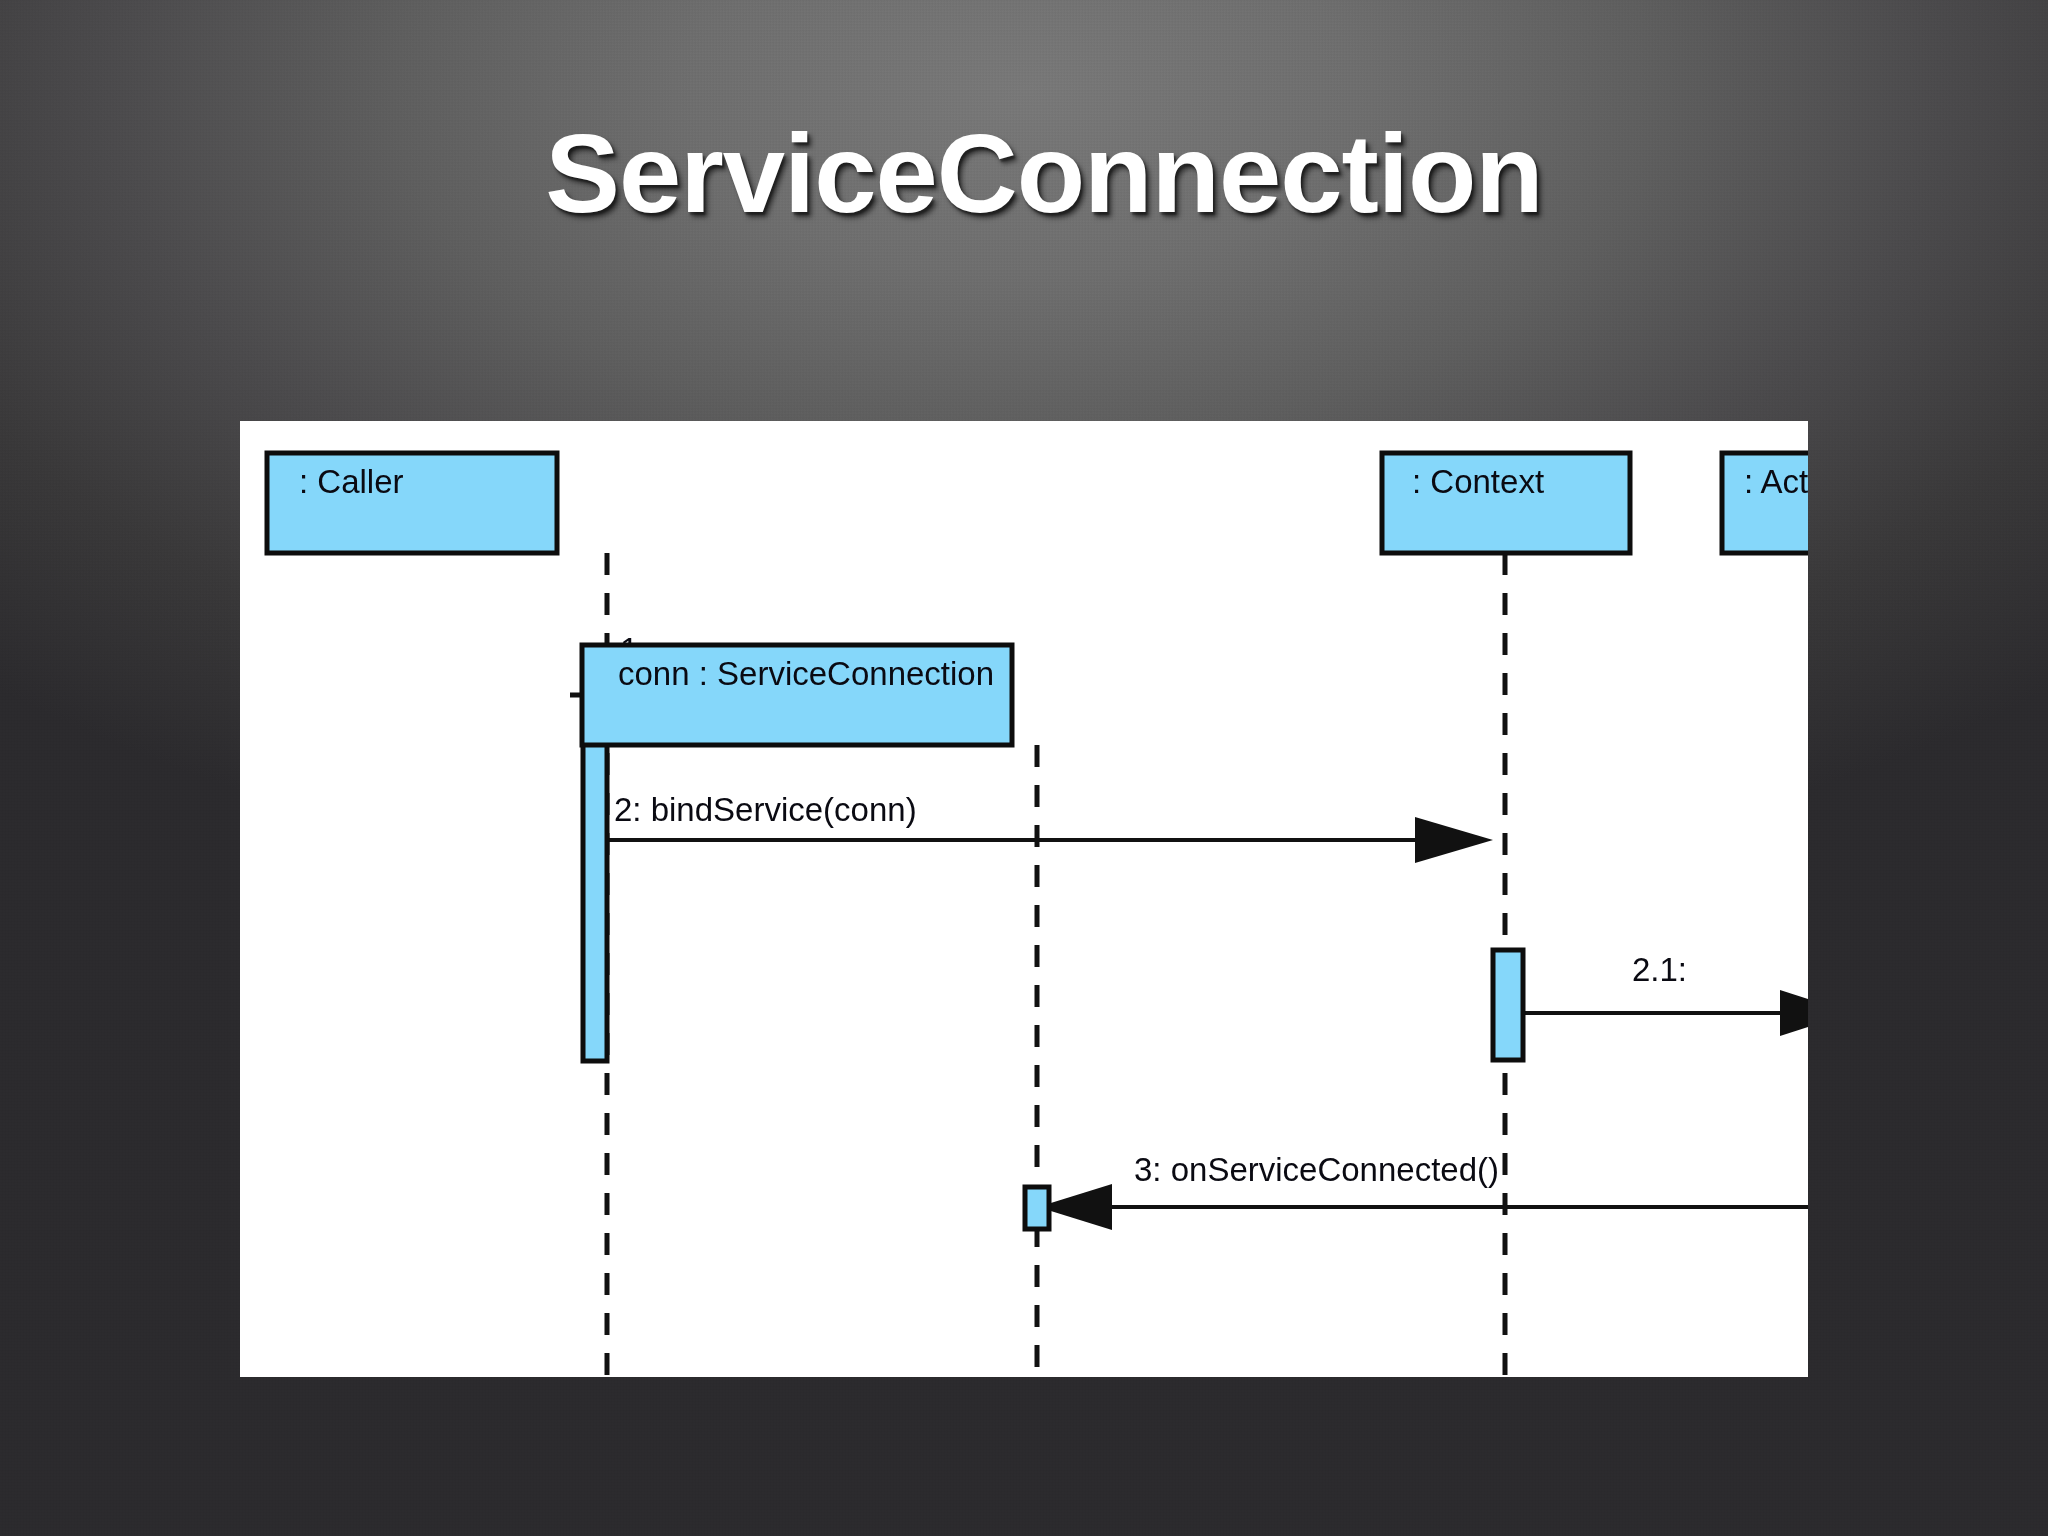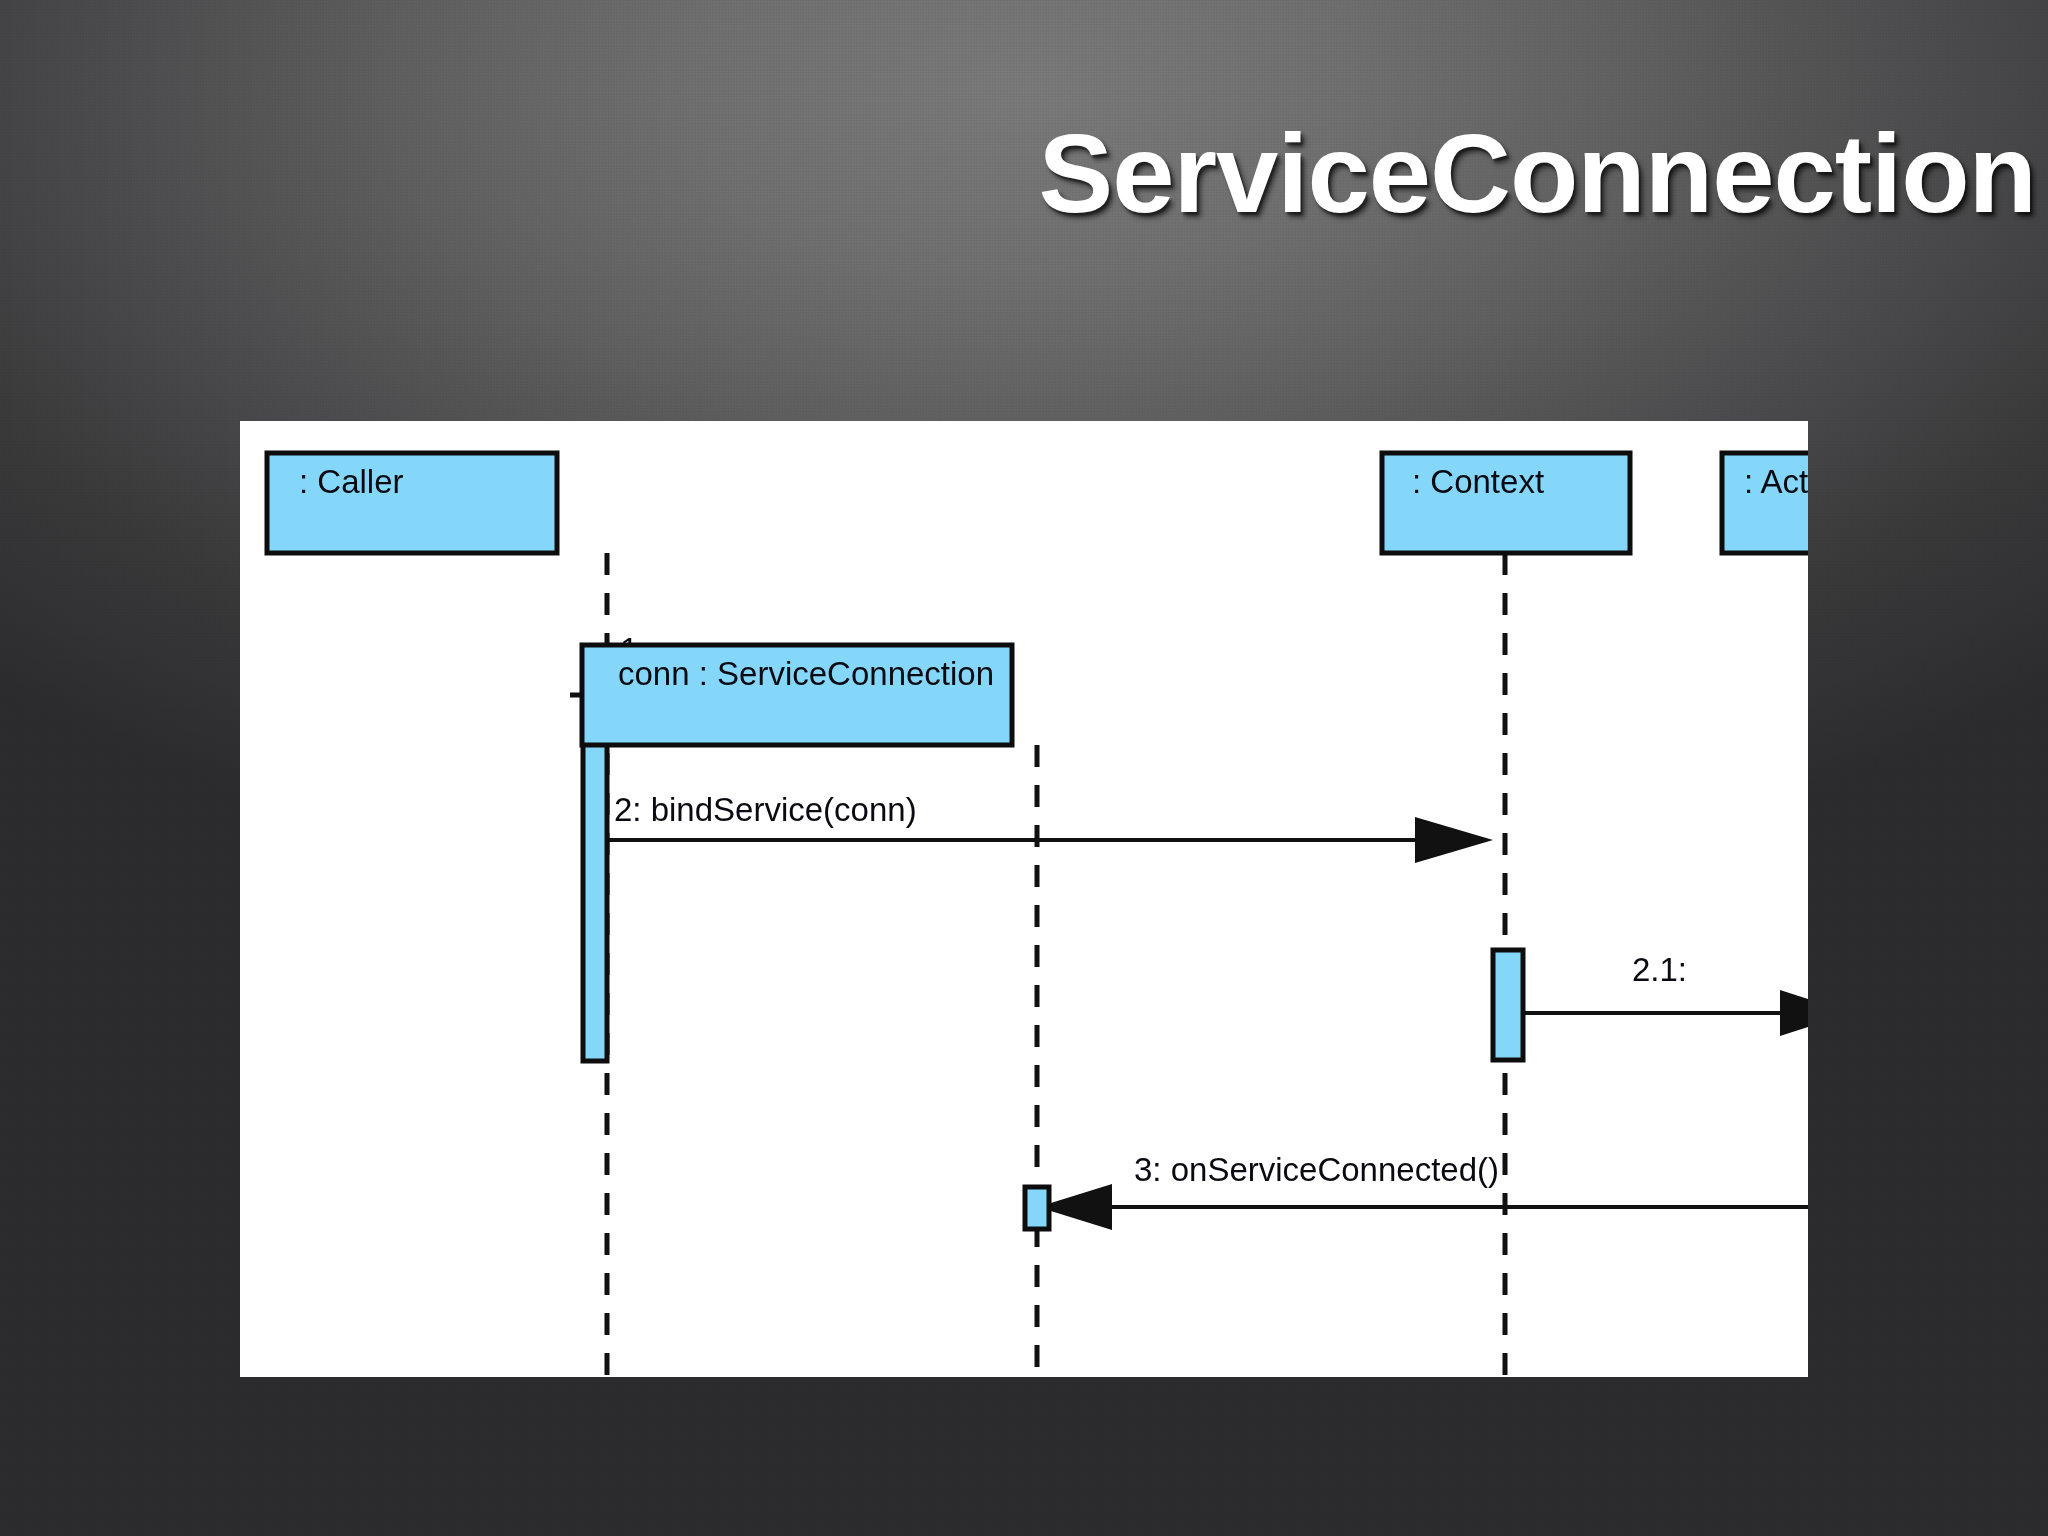--- a/index.html
+++ b/index.html
@@ -32,23 +32,23 @@
     pointer-events: none;
     background-image:
       repeating-linear-gradient(0deg, rgba(255,255,255,0.012) 0px, rgba(255,255,255,0.012) 1px, rgba(0,0,0,0.012) 2px, rgba(0,0,0,0.012) 3px),
       repeating-linear-gradient(90deg, rgba(255,255,255,0.010) 0px, rgba(255,255,255,0.010) 1px, rgba(0,0,0,0.010) 2px, rgba(0,0,0,0.010) 3px);
     mix-blend-mode: overlay;
   }
 
   #slide-title {
     position: absolute;
     left: 0;
-    right: 12px;
+    right: 4px;
     top: 118px;
-    text-align: right;
+    text-align: center;
     color: #ffffff;
     font-size: 112px;
     font-weight: bold;
     letter-spacing: -1px;
     line-height: 1.0;
     text-shadow:
       4px 5px 5px rgba(0,0,0,0.55),
       2px 3px 2px rgba(0,0,0,0.40);
     z-index: 3;
     padding-left: 44px;

